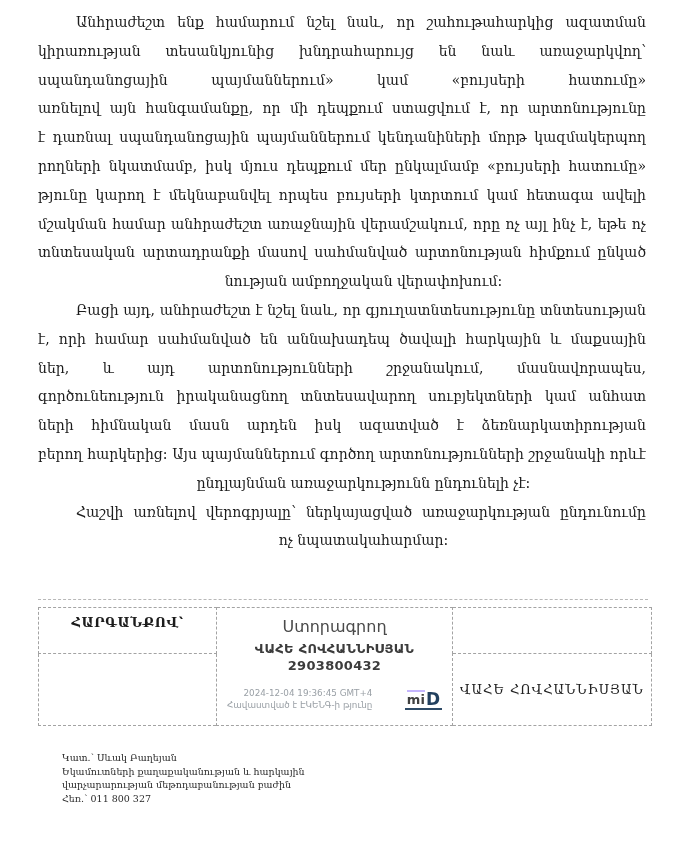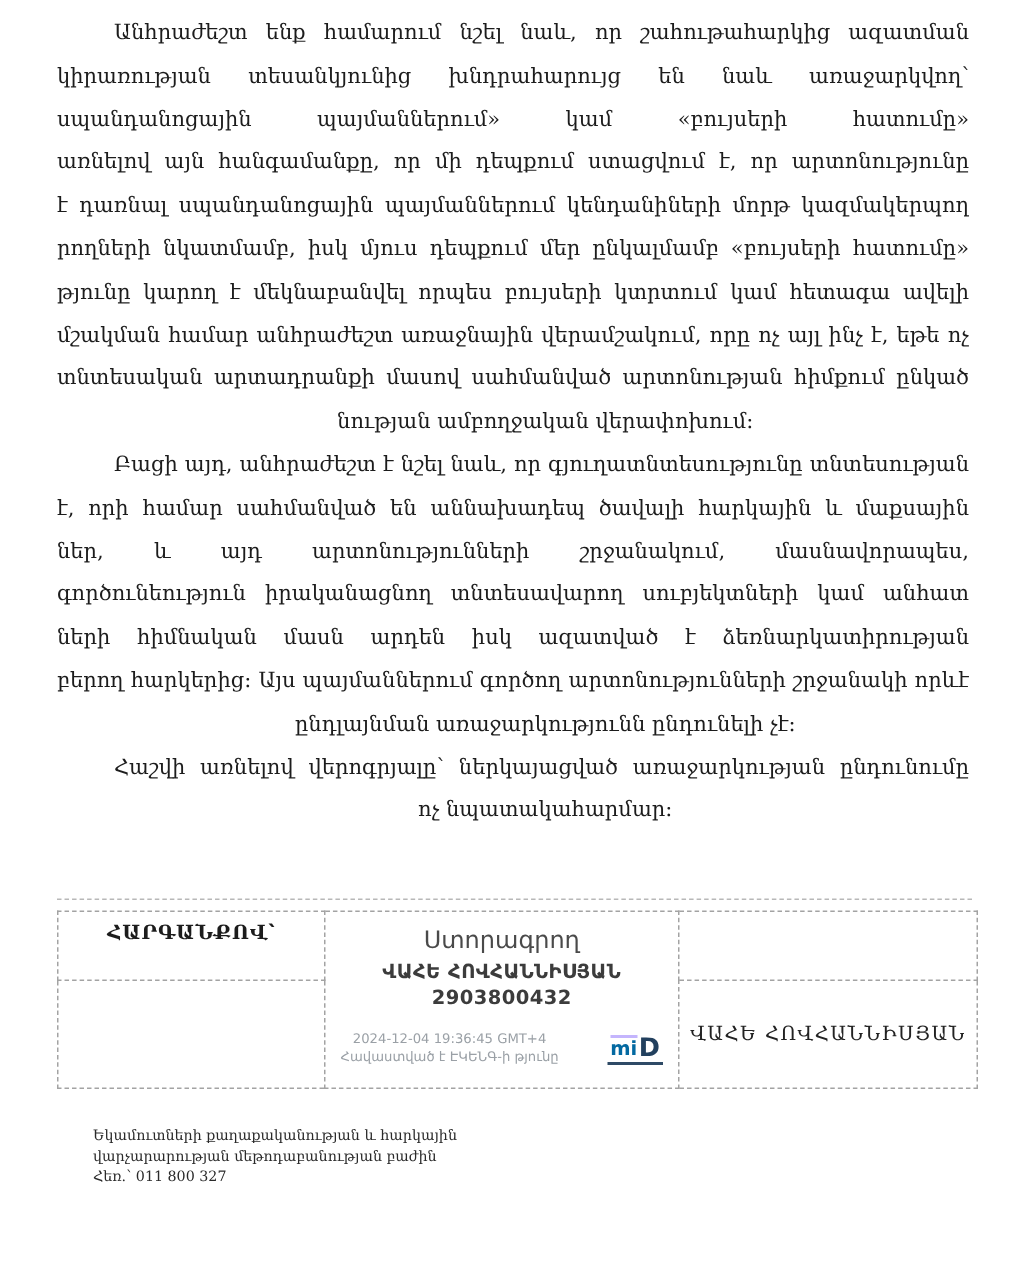--- a/index.html
+++ b/index.html
@@ -73,37 +73,37 @@
     letter-spacing: 0.3px;
     line-height: 17px;
   }
   .stamp-row {
     display: flex;
     align-items: center;
     justify-content: space-between;
     margin: 14px 10px 0 10px;
   }
   .stamp-meta {
-    text-align: center;
+    text-align: right;
     font-family: "DejaVu Sans", sans-serif;
     font-size: 8.8px;
     line-height: 11.5px;
     color: #9aa0a6;
   }
   .mid-logo {
     display: inline-flex;
     align-items: flex-end;
     border-bottom: 2px solid #2e4a66;
     padding: 0 2px 1px 2px;
   }
   .mid-mi {
     font-family: "DejaVu Sans", sans-serif;
     font-size: 13px;
     font-weight: 600;
-    color: #0369a1;
+    color: #404040;
     border-top: 2px solid #c4b5fd;
     padding-top: 1px;
     line-height: 14px;
   }
   .mid-d {
     font-family: "DejaVu Sans", sans-serif;
     font-size: 17px;
     font-weight: 700;
     color: #22405e;
     line-height: 16px;
@@ -189,18 +189,19 @@
         <td class="col-left row2"></td>
         <td class="col-right row2 rightname-cell">
           <span>ՎԱՀԵ ՀՈՎՀԱՆՆԻՍՅԱՆ</span>
         </td>
       </tr>
     </tbody>
       </table>
   </div>
 
   <div class="footer">
+    <div>Կատ.՝ Սևակ Բաղեյան</div>
     <div>Եկամուտների քաղաքականության և հարկային</div>
     <div>վարչարարության մեթոդաբանության բաժին</div>
     <div>Հեռ.՝ 011 800 327</div>
   </div>
 
 </div>
 
 </body></html>

